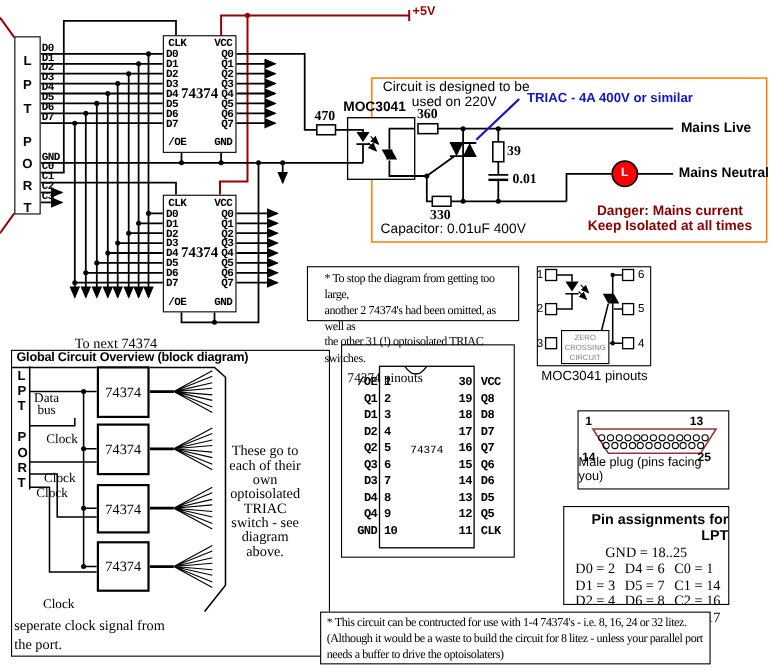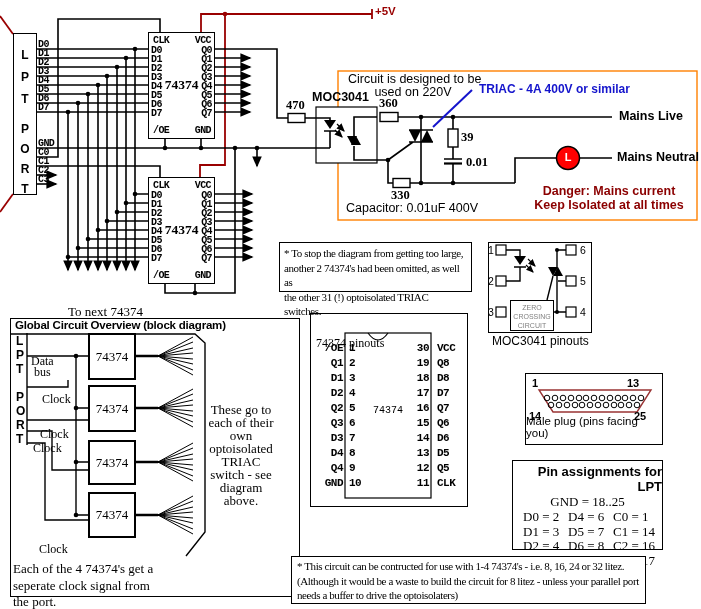--- a/index.html
+++ b/index.html
@@ -313,21 +313,21 @@
 <span class="abs" style="left:479px;top:82px;color:#1414cc;font:bold 12px 'Liberation Sans',sans-serif">TRIAC - 4A 400V or similar</span>
 <span class="abs bsans" style="left:619px;top:109px">Mains Live</span>
 <span class="abs bsans" style="left:617px;top:150px">Mains Neutral</span>
 <span class="abs" style="left:562px;top:151px;width:12px;text-align:center;color:#fff;font:bold 11px 'Liberation Sans',sans-serif;z-index:3">L</span>
 <span class="abs sans" style="left:346px;top:201px">Capacitor: 0.01uF 400V</span>
 <div class="abs" style="left:523px;top:184px;width:172px;text-align:center;color:#8b0000;font:bold 12.5px 'Liberation Sans',sans-serif;line-height:14px">
   <div>Danger: Mains current</div>
   <div>Keep Isolated at all times</div>
 </div>
 
-<div class="box" style="left:279px;top:242px;width:193px;height:50px;background:#fff;padding:3px 4px">
+<div class="box" style="left:279px;top:242px;width:193px;height:50px;background:#fff;padding:3px 15px">
   <div class="serifsm">* To stop the diagram from getting too large,</div>
   <div class="serifsm">another 2 74374's had been omitted, as well as</div>
   <div class="serifsm">the other 31 (!) optoisolated TRIAC switches.</div>
 </div>
 
 <div class="box" style="left:488px;top:242px;width:104px;height:91px"></div>
 <span class="abs sans" style="left:488px;top:244px;font-size:10.5px">1</span>
 <span class="abs sans" style="left:488px;top:275px;font-size:10.5px">2</span>
 <span class="abs sans" style="left:488px;top:306px;font-size:10.5px">3</span>
 <span class="abs sans" style="left:580px;top:244px;font-size:10.5px">6</span>
@@ -371,21 +371,20 @@
   <div>These go to</div>
   <div>each of their</div>
   <div>own</div>
   <div>optoisolated</div>
   <div>TRIAC</div>
   <div>switch - see</div>
   <div>diagram</div>
   <div>above.</div>
 </div>
 <div class="abs serif" style="left:13px;top:541px;line-height:16.5px">
-  <div>Each of the 4 74374's get a</div>
   <div>seperate clock signal from</div>
   <div>the port.</div>
 </div>
 
 <div class="box" style="left:310px;top:313px;width:158px;height:194px">
   <span class="abs serif" style="left:5px;top:2px;font-size:12px">74374 pinouts</span>
   <div style="position:absolute;left:0;top:28px;width:100%">
     <div class="diprow">
           <span class="ll">/OE</span>
           <span class="ln">1</span>

